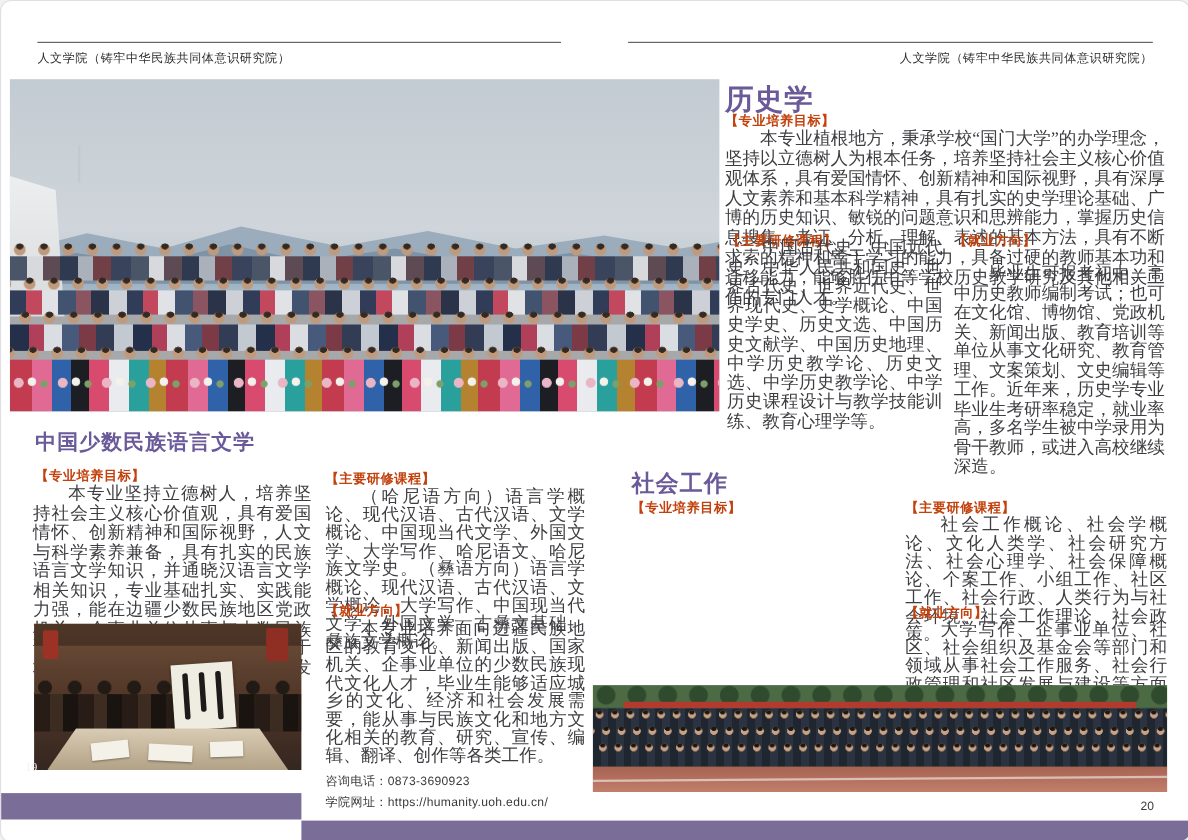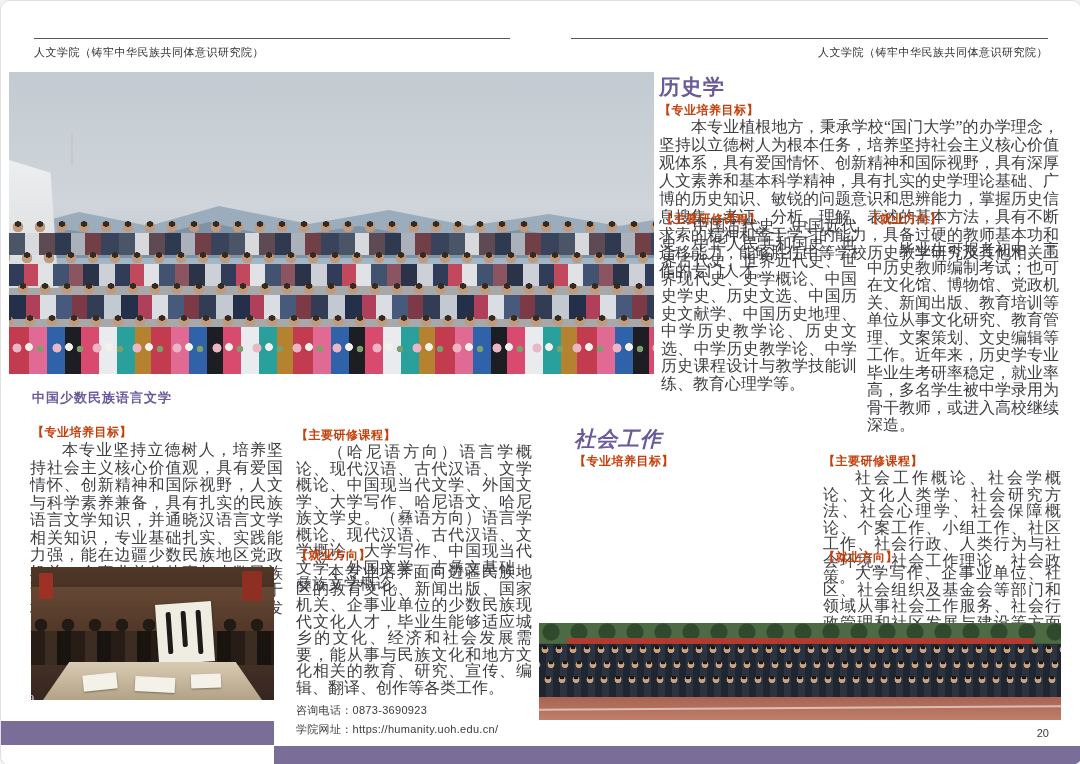--- a/index.html
+++ b/index.html
@@ -113,29 +113,29 @@
         <div class="heads"></div>
         <div class="bodies"></div>
       </div>
     <div class="crow r4">
         <div class="heads"></div>
         <div class="bodies"></div>
       </div>
     <div class="bouquets"></div>
   </div>
 
-  <div class="sec-title" style="left:658px;top:72px;font-size:21px;">历史学</div>
+  <div class="sec-title" style="left:658px;top:72px;font-size:26px;">历史学</div>
   <div class="sec-label" style="left:658px;top:101px;">【专业培养目标】</div>
   <div class="body-txt" style="left:658px;top:117px;width:400px;line-height:18px;">本专业植根地方，秉承学校“国门大学”的办学理念，坚持以立德树人为根本任务，培养坚持社会主义核心价值观体系，具有爱国情怀、创新精神和国际视野，具有深厚人文素养和基本科学精神，具有扎实的史学理论基础、广博的历史知识、敏锐的问题意识和思辨能力，掌握历史信息搜集、考证、分析、理解、表述的基本方法，具有不断求索的精神和善于学习的能力，具备过硬的教师基本功和迁移能力，能够胜任中等学校历史教学研究及其他相关工作的专门人才。</div>
   <div class="sec-label" style="left:660px;top:210px;">【主要研修课程】</div>
   <div class="body-txt" style="left:660px;top:216px;width:196px;">中国古代史、中国近代史、中华人民共和国史、世界古代史、世界近代史、世界现代史、史学概论、中国史学史、历史文选、中国历史文献学、中国历史地理、中学历史教学论、历史文选、中学历史教学论、中学历史课程设计与教学技能训练、教育心理学等。</div>
   <div class="sec-label" style="left:866px;top:210px;">【就业方向】</div>
   <div class="body-txt" style="left:866px;top:212px;width:192px;margin-top:28px;">毕业生可报考初中、高中历史教师编制考试；也可在文化馆、博物馆、党政机关、新闻出版、教育培训等单位从事文化研究、教育管理、文案策划、文史编辑等工作。近年来，历史学专业毕业生考研率稳定，就业率高，多名学生被中学录用为骨干教师，或进入高校继续深造。</div>
 
-  <div class="sec-title" style="left:31px;top:388px;font-size:13px;">中国少数民族语言文学</div>
+  <div class="sec-title" style="left:31px;top:388px;font-size:19px;">中国少数民族语言文学</div>
   <div class="sec-label" style="left:31px;top:423px;">【专业培养目标】</div>
   <div class="body-txt" style="left:29px;top:440px;width:253px;">本专业坚持立德树人，培养坚持社会主义核心价值观，具有爱国情怀、创新精神和国际视野，人文与科学素养兼备，具有扎实的民族语言文学知识，并通晓汉语言文学相关知识，专业基础扎实、实践能力强，能在边疆少数民族地区党政机关、企事业单位从事与少数民族语言文化领域相关的工作，服务于地方的政治、经济、文化和社会发展的双语应用型人才。</div>
 
   <div class="photo-lang">
     <div class="pl-top"></div>
     <div class="pl-red1"></div>
     <div class="pl-red2"></div>
     <div class="pl-heads"></div>
     <div class="pl-bodies"></div>
     <div class="pl-scroll">
@@ -150,21 +150,21 @@
   </div>
 
   <div class="sec-label" style="left:295px;top:426px;">【主要研修课程】</div>
   <div class="body-txt" style="left:295px;top:443px;width:236px;line-height:16.5px;">（哈尼语方向）语言学概论、现代汉语、古代汉语、文学概论、中国现当代文学、外国文学、大学写作、哈尼语文、哈尼族文学史。（彝语方向）语言学概论、现代汉语、古代汉语、文学概论、大学写作、中国现当代文学、外国文学、古彝文基础、彝族文学概论。</div>
   <div class="sec-label" style="left:295px;top:546px;">【就业方向】</div>
   <div class="body-txt" style="left:295px;top:563px;width:236px;line-height:16.5px;">本专业培养面向边疆民族地区的教育文化、新闻出版、国家机关、企事业单位的少数民族现代文化人才，毕业生能够适应城乡的文化、经济和社会发展需要，能从事与民族文化和地方文化相关的教育、研究、宣传、编辑、翻译、创作等各类工作。</div>
 
   <div class="contact-line" style="top:702px;">咨询电话：0873-3690923</div>
   <div class="contact-line" style="top:721px;">学院网址：https://humanity.uoh.edu.cn/</div>
 
-  <div class="sec-title" style="left:573px;top:424px;font-size:21px;font-style:italic;">社会工作</div>
+  <div class="sec-title" style="left:573px;top:424px;font-size:21px;">社会工作</div>
   <div class="sec-label" style="left:573px;top:452px;">【专业培养目标】</div>
   <div class="sec-label" style="left:822px;top:452px;">【主要研修课程】</div>
   <div class="body-txt" style="left:822px;top:469px;width:238px;line-height:16.5px;">社会工作概论、社会学概论、文化人类学、社会研究方法、社会心理学、社会保障概论、个案工作、小组工作、社区工作、社会行政、人类行为与社会环境、社会工作理论、社会政策。</div>
   <div class="sec-label" style="left:822px;top:548px;">【就业方向】</div>
   <div class="body-txt" style="left:822px;top:564px;width:238px;line-height:16.5px;">大学写作、企事业单位、社区、社会组织及基金会等部门和领域从事社会工作服务、社会行政管理和社区发展与建设等方面工作。</div>
 
   <div class="photo-grad">
     <div class="pg-trees"></div>
     <div class="pg-banner"></div>
     <div class="pg-crowd"></div>

